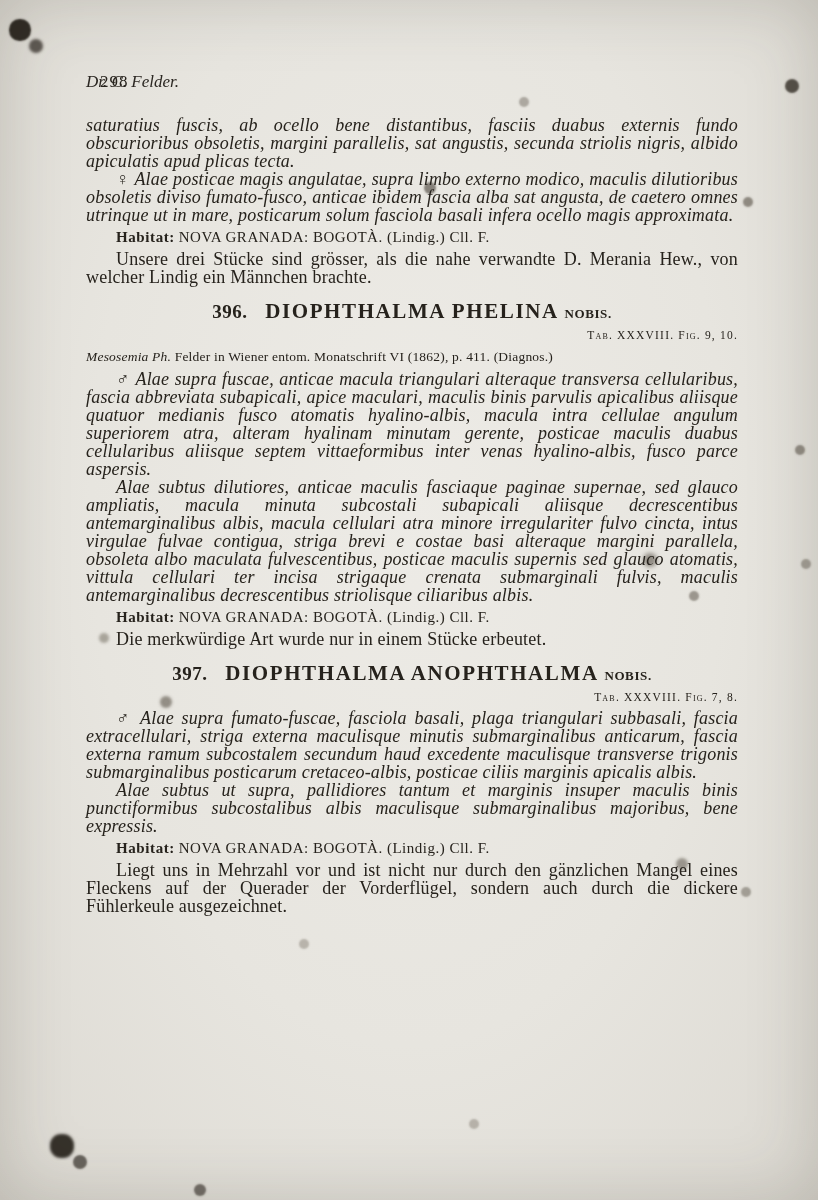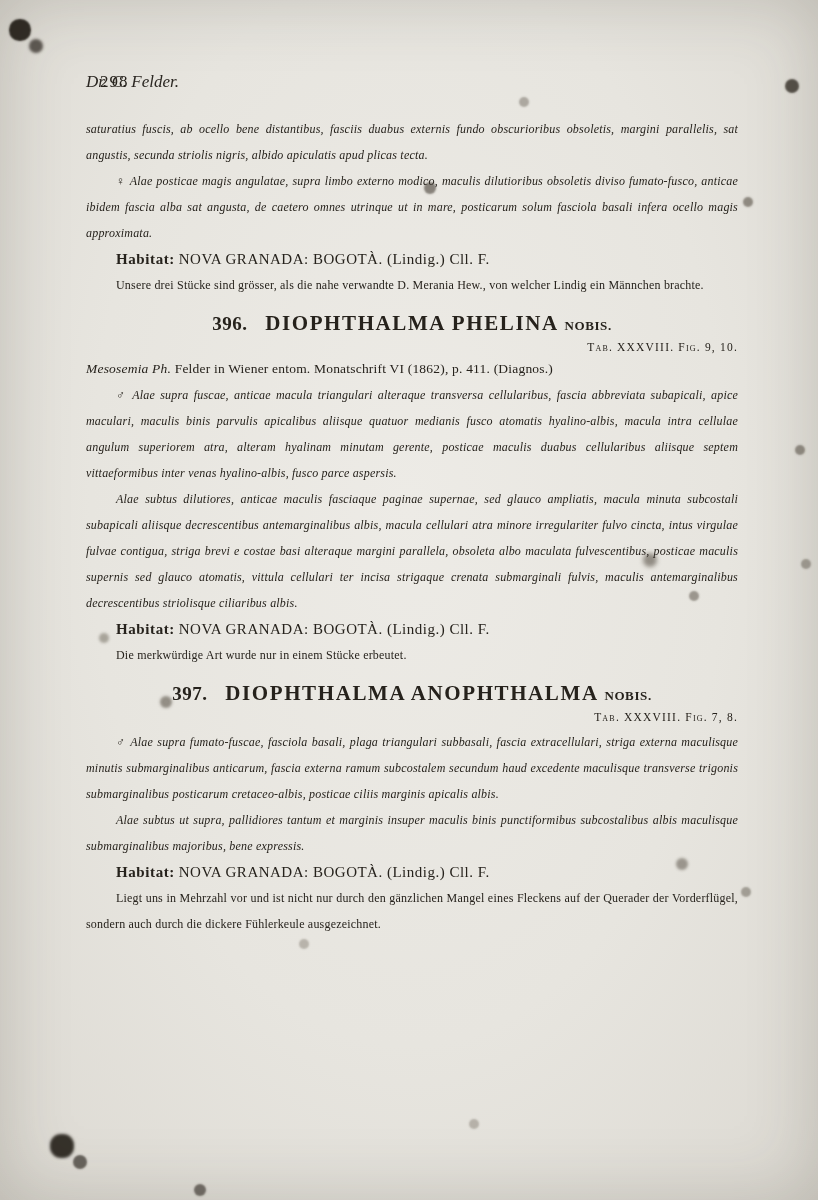--- a/index.html
+++ b/index.html
@@ -18,21 +18,21 @@
     box-shadow: inset 0 0 70px rgba(70, 62, 48, 0.22);
   }
   .content { position: absolute; left: 86px; right: 80px; top: 72px; }
 
   .running-header { position: relative; height: 26px; margin-bottom: 18px; font-size: 17px; }
   .page-number { position: absolute; left: 14px; top: 0; letter-spacing: 1px; }
   .running-title { display: block; text-align: left; font-style: italic; color: #2b2722; }
 
   p { margin: 0; }
   .latin { font-style: italic; }
-  .latin, .german { font-size: 12px; line-height: 26px; text-align: justify; letter-spacing: 0.2px; }
+  .latin, .german { font-size: 18px; line-height: 18px; text-align: justify; letter-spacing: 0.2px; }
   .flush { text-indent: 0; }
   .indent { text-indent: 30px; }
 
   .habitat { font-size: 15px; line-height: 26px; text-indent: 30px; white-space: nowrap; }
   .habitat-label { font-weight: bold; letter-spacing: 0.6px; margin-top: 12px; }
   .habitat-value { letter-spacing: 0.5px; }
 
   .species-heading {
     margin: 12px 0 0; text-align: center;
     font-size: 21px; font-weight: bold; font-style: normal;

